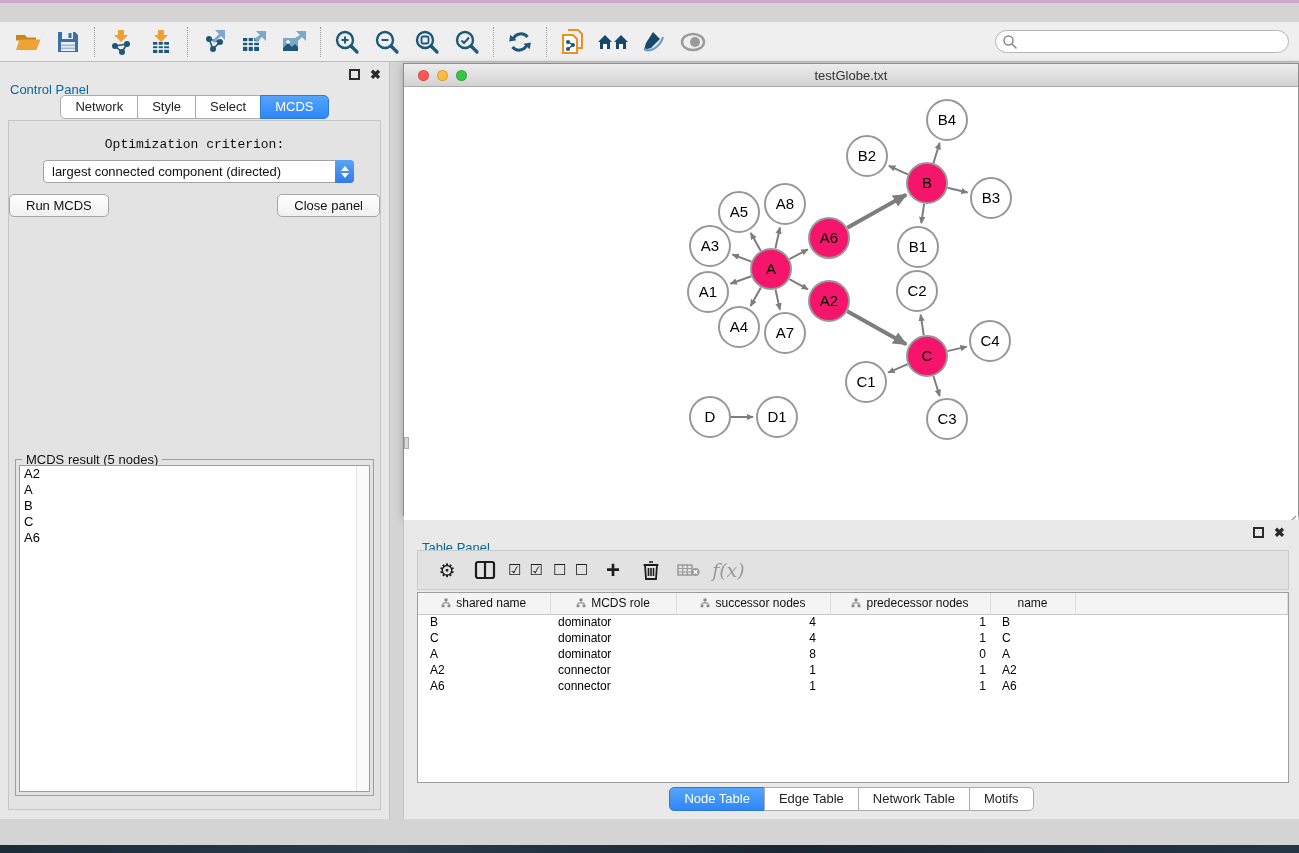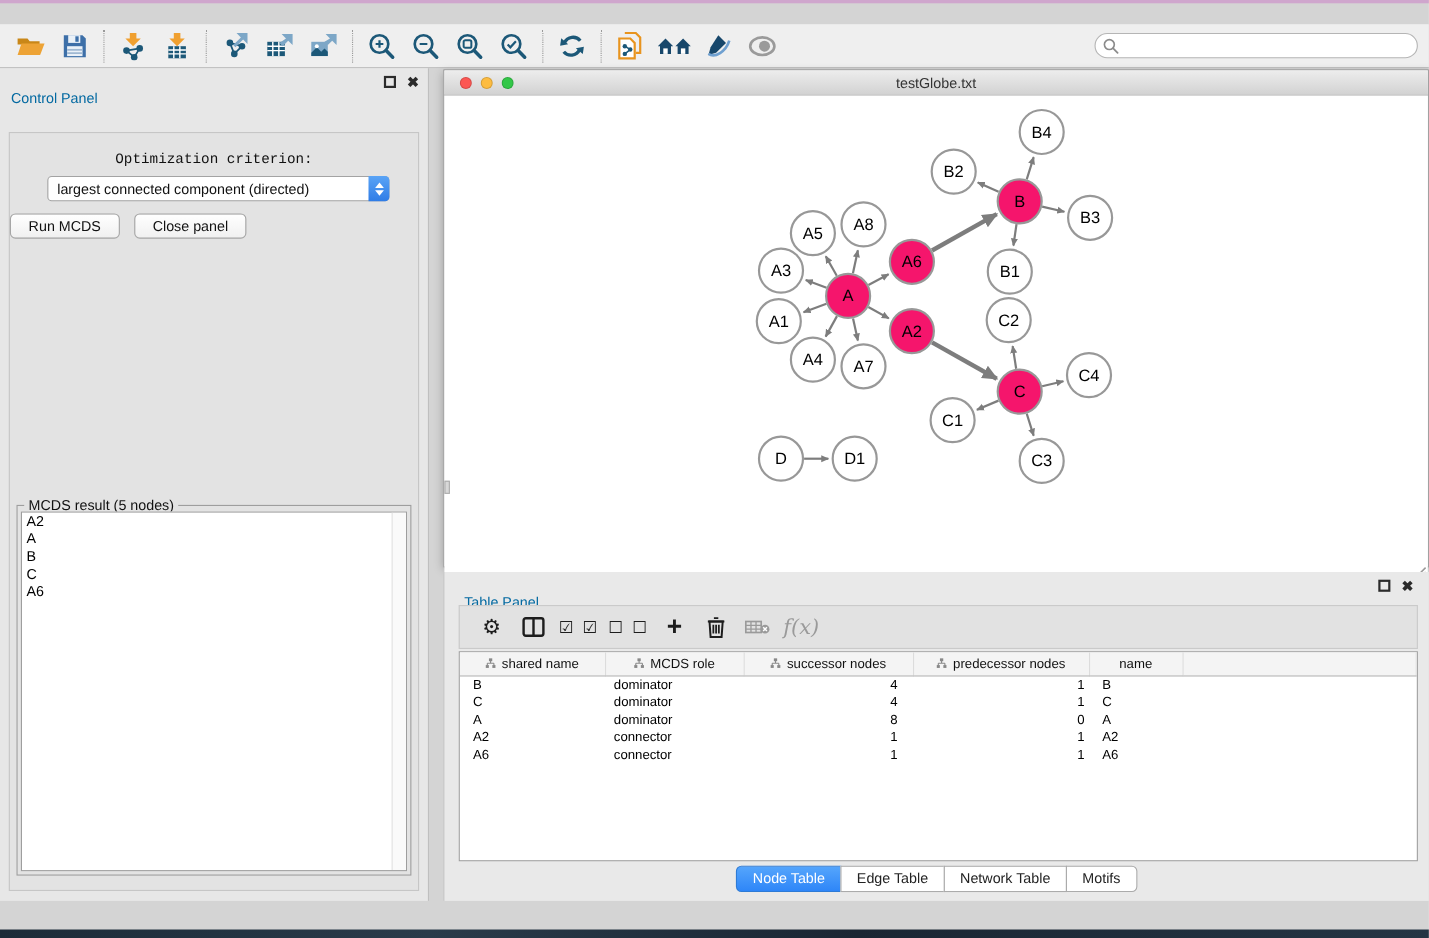--- a/index.html
+++ b/index.html
@@ -43,21 +43,21 @@
 
   .cp-inner { position:absolute; left:8px; right:8px; top:58px; bottom:9px; background:#E3E3E3; border:1px solid #C6C6C6; }
   .opt-label { text-align:center; margin-top:16px; font-size:13px; color:#111;font-family:Liberation Mono, monospace; }
   .dropdown { position:absolute; left:34px; right:26px; top:39px; height:23px; background:#fff;
     border:1px solid #A3A3A3; border-radius:4px; display:flex; align-items:center; }
   .dd-text { flex:1; padding-left:8px; font-size:13px; color:#111; white-space:nowrap; overflow:hidden; }
   .dd-stepper { width:19px; height:23px; margin:-1px -1px -1px 0; border-radius:0 4px 4px 0;
     background:linear-gradient(#5AA4F6,#2F7CE6); display:flex; flex-direction:column; align-items:center; justify-content:center; gap:2px; }
   .dd-up { width:0; height:0; border-left:4px solid transparent; border-right:4px solid transparent; border-bottom:5px solid #fff; }
   .dd-dn { width:0; height:0; border-left:4px solid transparent; border-right:4px solid transparent; border-top:5px solid #fff; }
-  .btn-row { position:absolute; left:0; right:0; top:73px; display:flex; justify-content:flex-start; gap:13px; }
+  .btn-row { position:absolute; left:0; right:0; top:73px; display:flex; justify-content:space-between; gap:13px; }
   .push-btn { background:linear-gradient(#FFFFFF,#F0F0F0); border:1px solid #A6A6A6; border-radius:5px;
     padding:3px 16px; font-size:13px; color:#111; }
 
   .result-box { position:absolute; left:6px; right:6px; top:338px; bottom:13px; border:1px solid #9E9E9E; background:#E3E3E3; }
   .result-legend { position:absolute; top:-8px; left:6px; background:#E3E3E3; padding:0 4px; font-size:13px; color:#111; }
   .result-list { position:absolute; left:3px; right:3px; top:5px; bottom:3px; background:#fff; border:1px solid #9E9E9E; overflow:hidden; }
   .result-scroll { position:absolute; right:0; top:0; bottom:0; width:13px; background:#FAFAFA; border-left:1px solid #E2E2E2; }
   .result-item { font-size:13px; line-height:16px; padding-left:4px; color:#000; }
 
   
@@ -256,20 +256,26 @@
   <div class="main">
 
     <div class="control-panel">
       <div class="panel-header">
         <div class="panel-title">Control Panel</div>
         <div class="panel-btns">
           <span class="float-glyph"></span>
           <span class="close-glyph">✖</span>
         </div>
       </div>
+      <div class="seg-tabs" id="cp-tabs">
+          <div class="seg">Network</div>
+          <div class="seg">Style</div>
+          <div class="seg">Select</div>
+          <div class="seg active">MCDS</div>
+        </div>
       <div class="cp-inner">
         <div class="opt-label">Optimization criterion:</div>
         <div class="dropdown">
           <div class="dd-text">largest connected component (directed)</div>
           <div class="dd-stepper">
             <span class="dd-up"></span>
             <span class="dd-dn"></span>
           </div>
         </div>
         <div class="btn-row">

